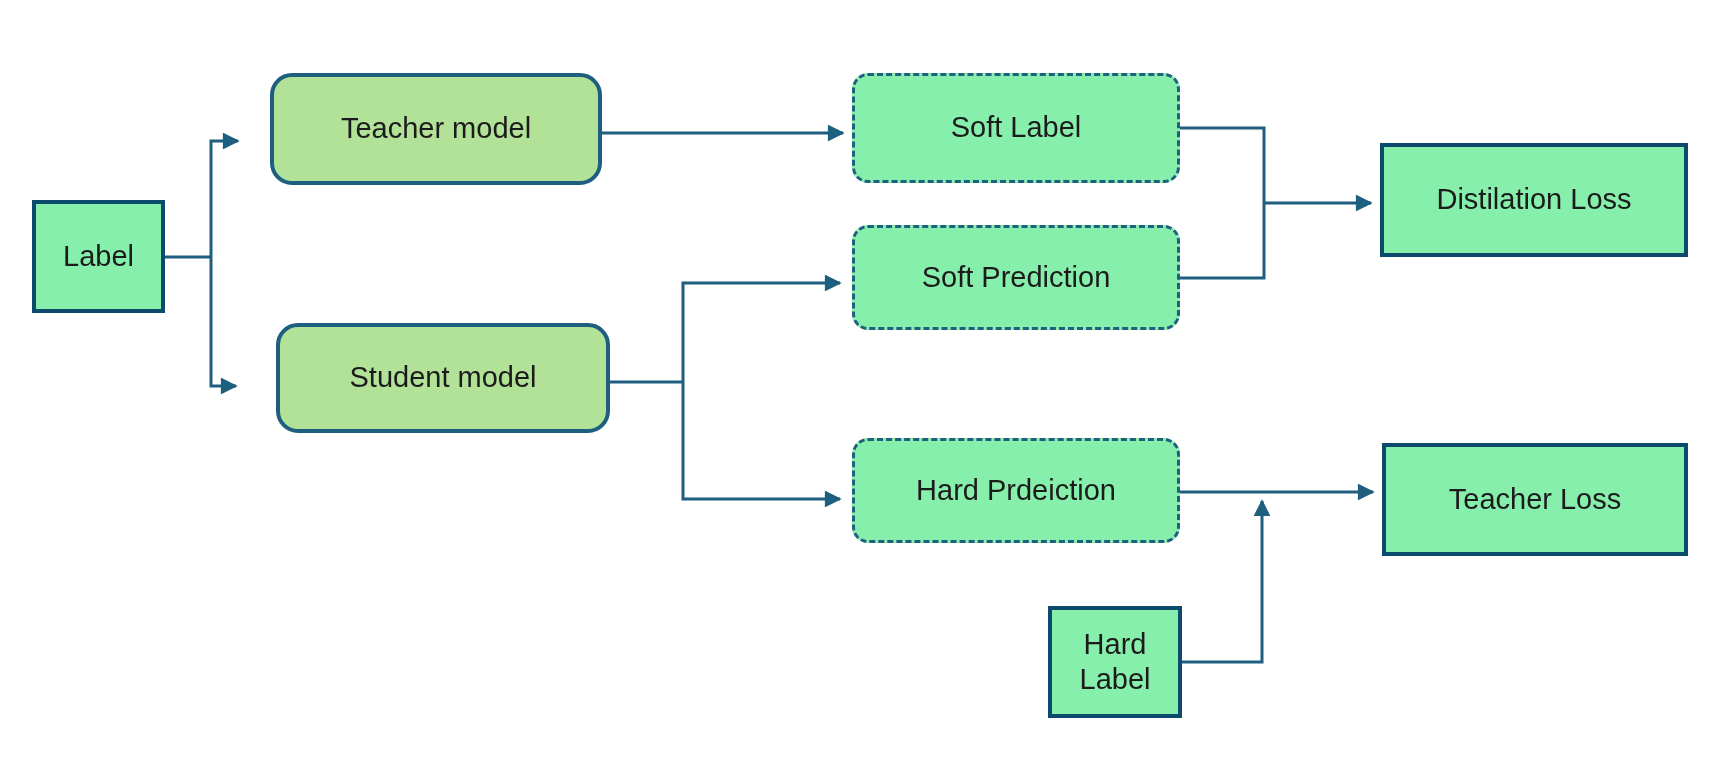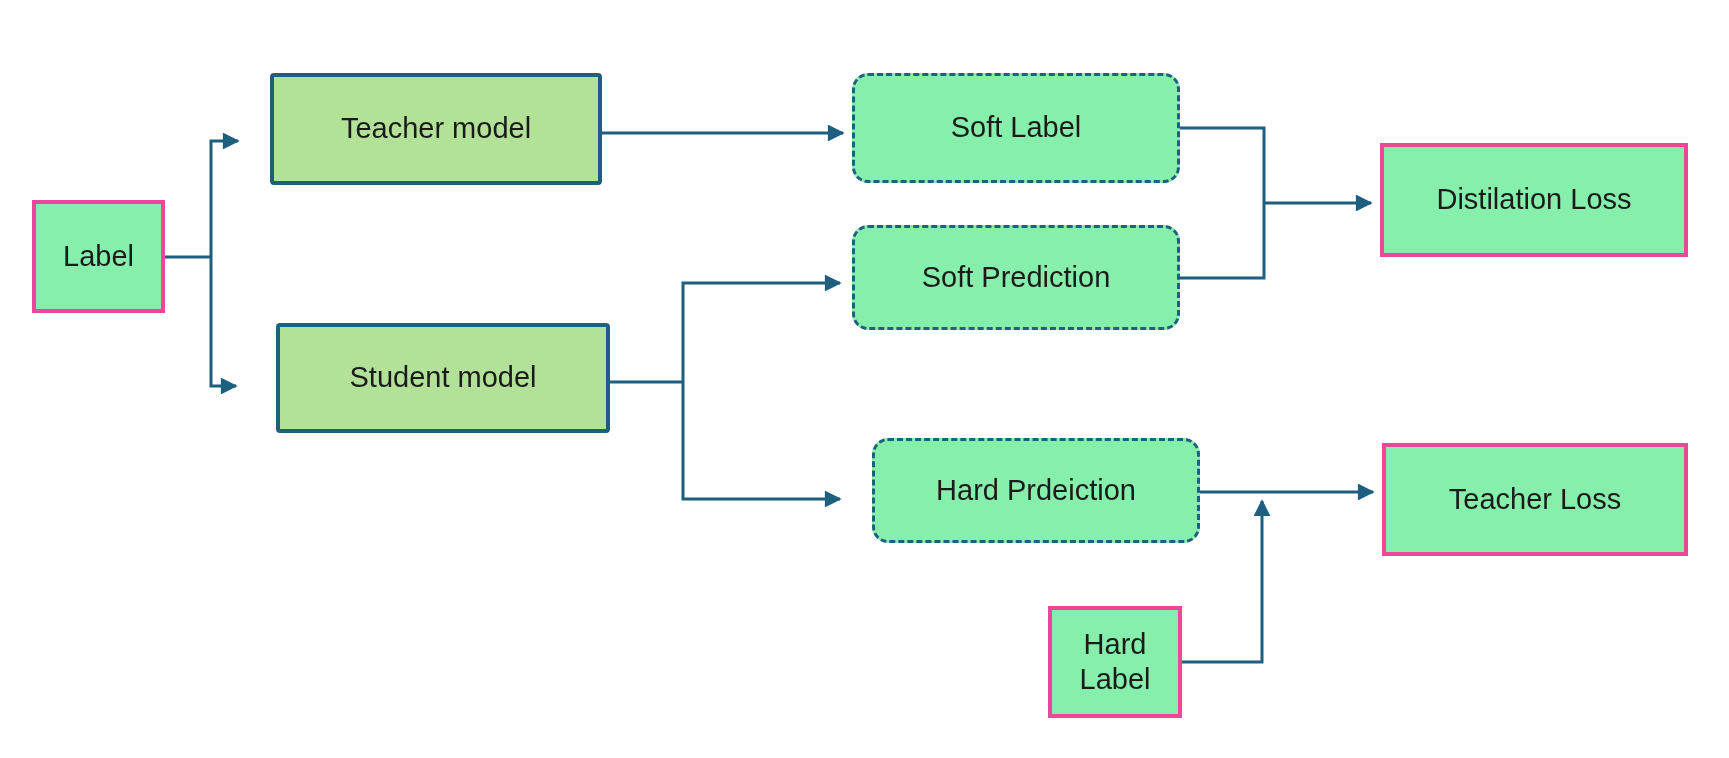--- a/index.html
+++ b/index.html
@@ -30,38 +30,38 @@
     align-items: center;
     justify-content: center;
     text-align: center;
     font-size: 29px;
     color: #1b1b1b;
     line-height: 1.22;
     z-index: 2;
     background: #86efac;
   }
   .node.solid {
-    border: 4px solid #ec4899;
+    border: 4px solid #0c4a6e;
   }
   .node.green {
     background: #b2e198;
     border: 4px solid #1e5f80;
-    border-radius: 4px;
+    border-radius: 22px;
   }
   .node.dashed {
     border: 3px dashed #1e617f;
     border-radius: 16px;
   }
   
   #n-input            { left: 32px;   top: 200px; width: 133px; height: 113px; }
   #n-teacher          { left: 270px;  top: 73px;  width: 332px; height: 112px; }
   #n-student          { left: 276px;  top: 323px; width: 334px; height: 110px; }
   #n-soft-label       { left: 852px;  top: 73px;  width: 328px; height: 110px; }
   #n-soft-prediction  { left: 852px;  top: 225px; width: 328px; height: 105px; }
-  #n-hard-prediction  { left: 872px;  top: 438px; width: 328px; height: 105px; }
+  #n-hard-prediction  { left: 852px;  top: 438px; width: 328px; height: 105px; }
   #n-distillation-loss{ left: 1380px; top: 143px; width: 308px; height: 114px; }
   #n-student-loss     { left: 1382px; top: 443px; width: 306px; height: 113px; }
   #n-hard-label       { left: 1048px; top: 606px; width: 134px; height: 112px; padding: 4px 14px; }
 </style>
 </head>
 <body>
 
 <div class="canvas">
 
   <svg class="edges" viewBox="0 0 1729 758" xmlns="http://www.w3.org/2000/svg">

